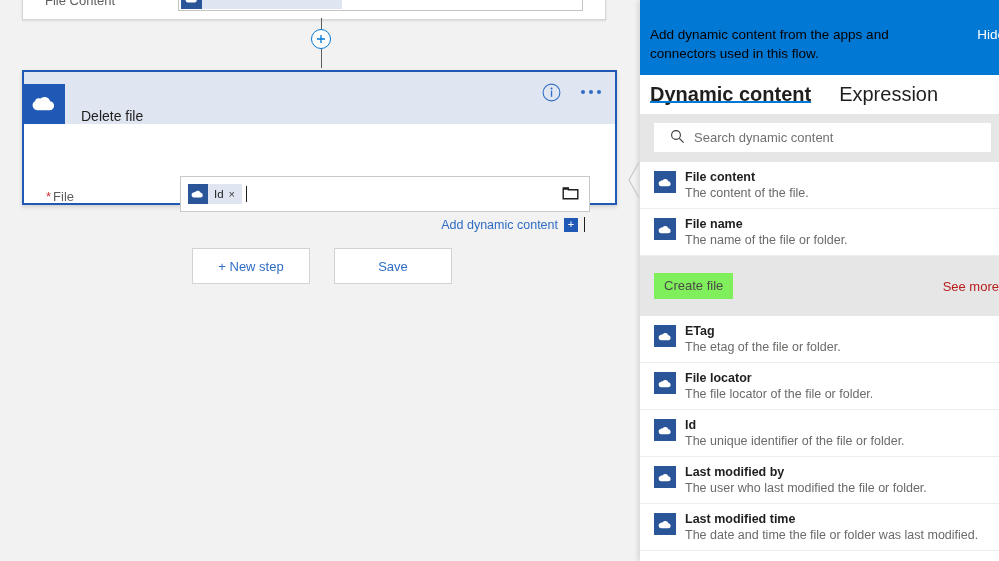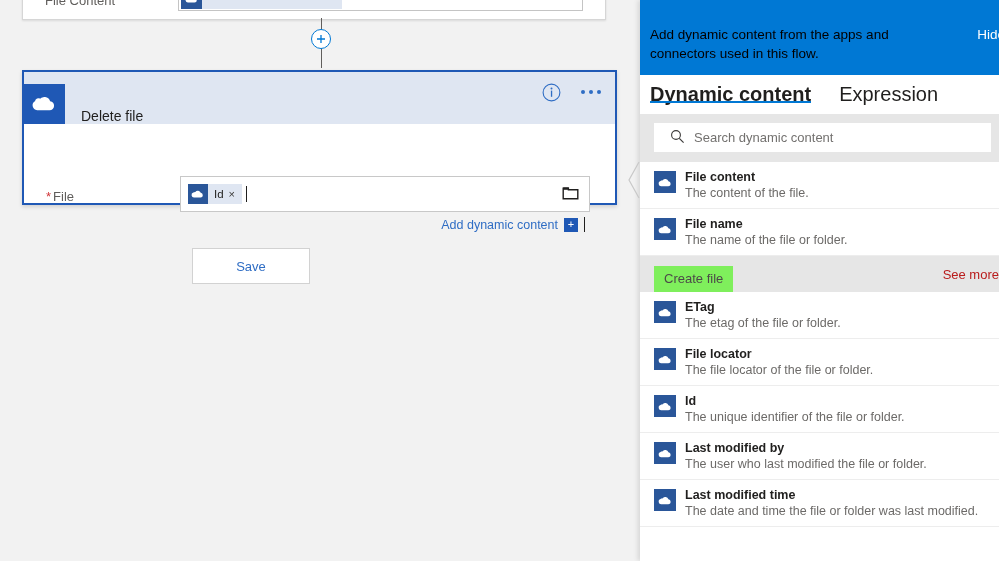--- a/index.html
+++ b/index.html
@@ -361,22 +361,22 @@
     font-size: 12.5px;
     color: #6c6a68;
     line-height: 17px;
   }
 
   .group-head {
     position: relative;
     height: 36px;
     background: #e6e6e6;
     display: flex;
-    align-items: flex-end;
-    padding: 0 14px;
+    align-items: center;
+    padding: 12px 14px;
   }
   .group-title {
     font-size: 13px;
     color: #4c4a48;
     background: #7fef5c;
     padding: 6px 10px 7px 10px;
     line-height: 1;
   }
   .group-more {
     position: absolute;
@@ -472,20 +472,21 @@
 
       <div class="add-dyn">
         <span class="add-dyn-text">Add dynamic content</span>
         <span class="add-dyn-plus">+</span>
         <span class="add-dyn-caret"></span>
       </div>
     </div>
   </div>
 
   <div class="btn-row">
+    <div class="btn">+ New step</div>
     <div class="btn">Save</div>
   </div>
 </div>
 
 <div class="collapse-chevron">
   <svg width="14" height="40" viewBox="0 0 14 40">
       <path fill="none" stroke="#c8c8c8" stroke-width="1.2" d="M12 2 2 20l10 18"></path>
     </svg>
 </div>
 

